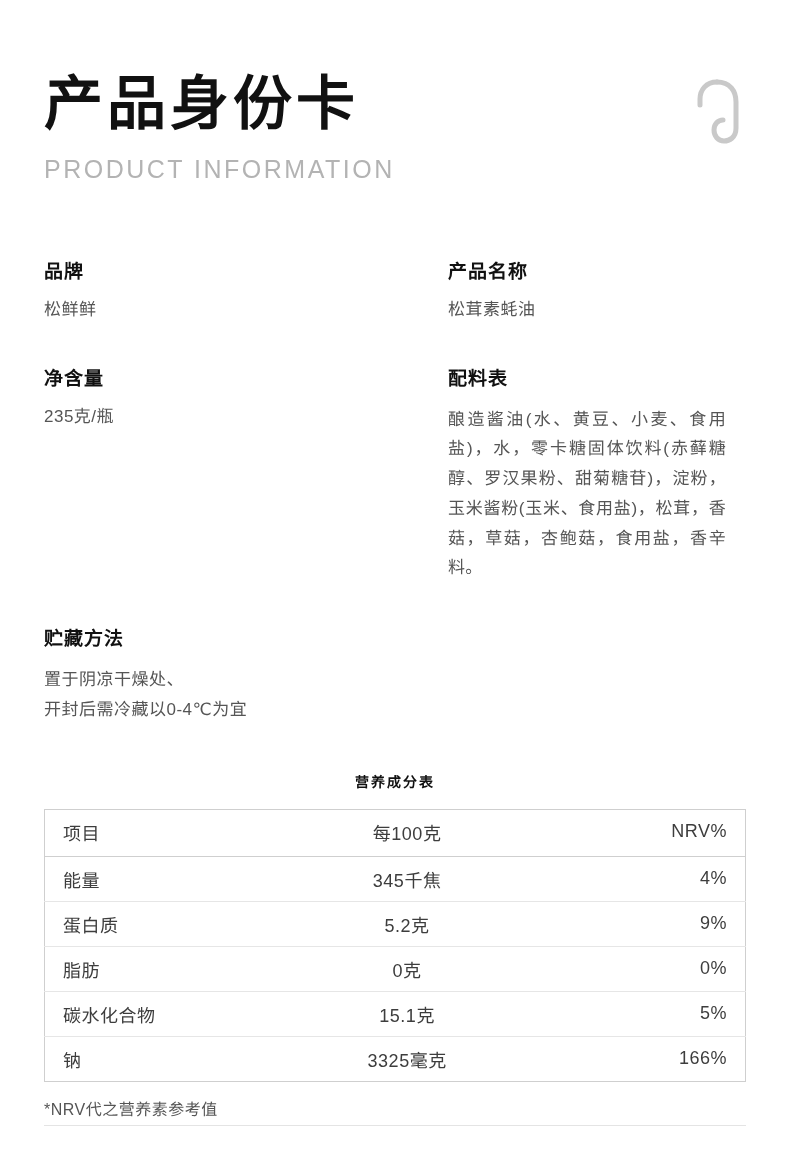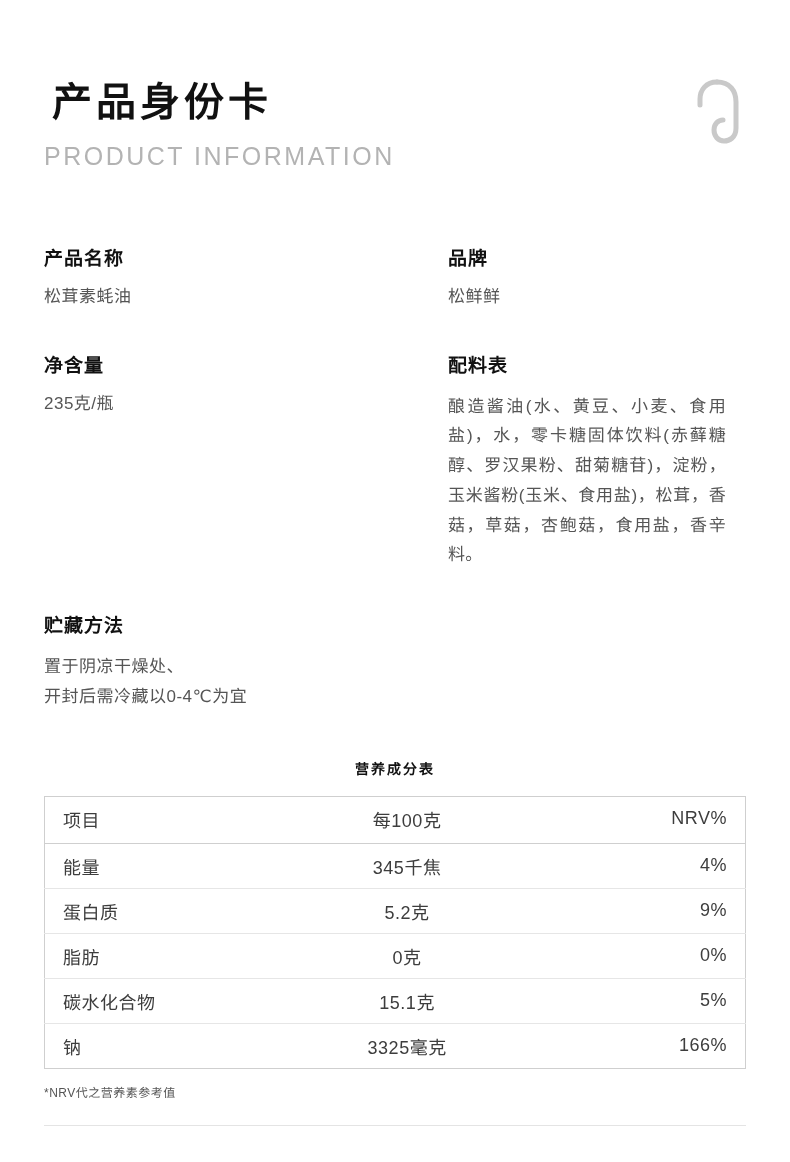--- a/index.html
+++ b/index.html
@@ -22,26 +22,26 @@
     box-sizing: border-box;
     padding: 0 44px;
   }
 
   
   .header {
     position: relative;
     padding-top: 72px;
   }
   .main-title {
-    font-size: 40px;
+    font-size: 59px;
     font-weight: 700;
     letter-spacing: 4px;
     line-height: 1.1;
     color: #111111;
-    margin: 8px;
+    margin: 0;
   }
   .sub-title {
     margin-top: 18px;
     font-size: 25px;
     letter-spacing: 2.5px;
     color: #b3b3b3;
     font-weight: 400;
   }
   .corner-mark {
     position: absolute;
@@ -117,21 +117,21 @@
   }
   .nutrition-table tbody tr + tr td {
     border-top: 1px solid #e6e6e6;
   }
   .col-item { text-align: left; width: 34%; }
   .col-per  { text-align: center; width: 36%; }
   .col-nrv  { text-align: right; width: 30%; }
 
   .nutrition-note {
     margin-top: 14px;
-    font-size: 12px;
+    font-size: 16px;
     color: #555555;
     letter-spacing: 0.5px;
   }
 
   
   .bottom-rule {
     position: absolute;
     left: 44px;
     right: 44px;
     bottom: 36px;
@@ -151,27 +151,27 @@
       <svg viewBox="0 0 54 66" width="54" height="66" aria-hidden="true">
         <path d="M31 4 C44 4 50 13 50 24 L50 50 C50 60 43 63 38 63 C32 63 28 58 28 52 C28 46 32 42 37 42" fill="none" stroke="#c9c9c9" stroke-width="5" stroke-linecap="round"></path>
         <path d="M31 4 C20 4 14 12 14 21 L14 27" fill="none" stroke="#c9c9c9" stroke-width="5" stroke-linecap="round"></path>
       </svg>
     </div>
   </div>
 
   <div class="info-grid">
 
     <div class="info-block">
+      <div class="info-label">品牌</div>
+      <div class="info-value">松鲜鲜</div>
+    </div>
+
+    <div class="info-block">
       <div class="info-label">产品名称</div>
       <div class="info-value">松茸素蚝油</div>
-    </div>
-
-    <div class="info-block">
-      <div class="info-label">品牌</div>
-      <div class="info-value">松鲜鲜</div>
     </div>
 
     <div class="info-block">
       <div class="info-label">净含量</div>
       <div class="info-value">235克/瓶</div>
     </div>
 
 
     <div class="info-block">
       <div class="info-label">配料表</div>

